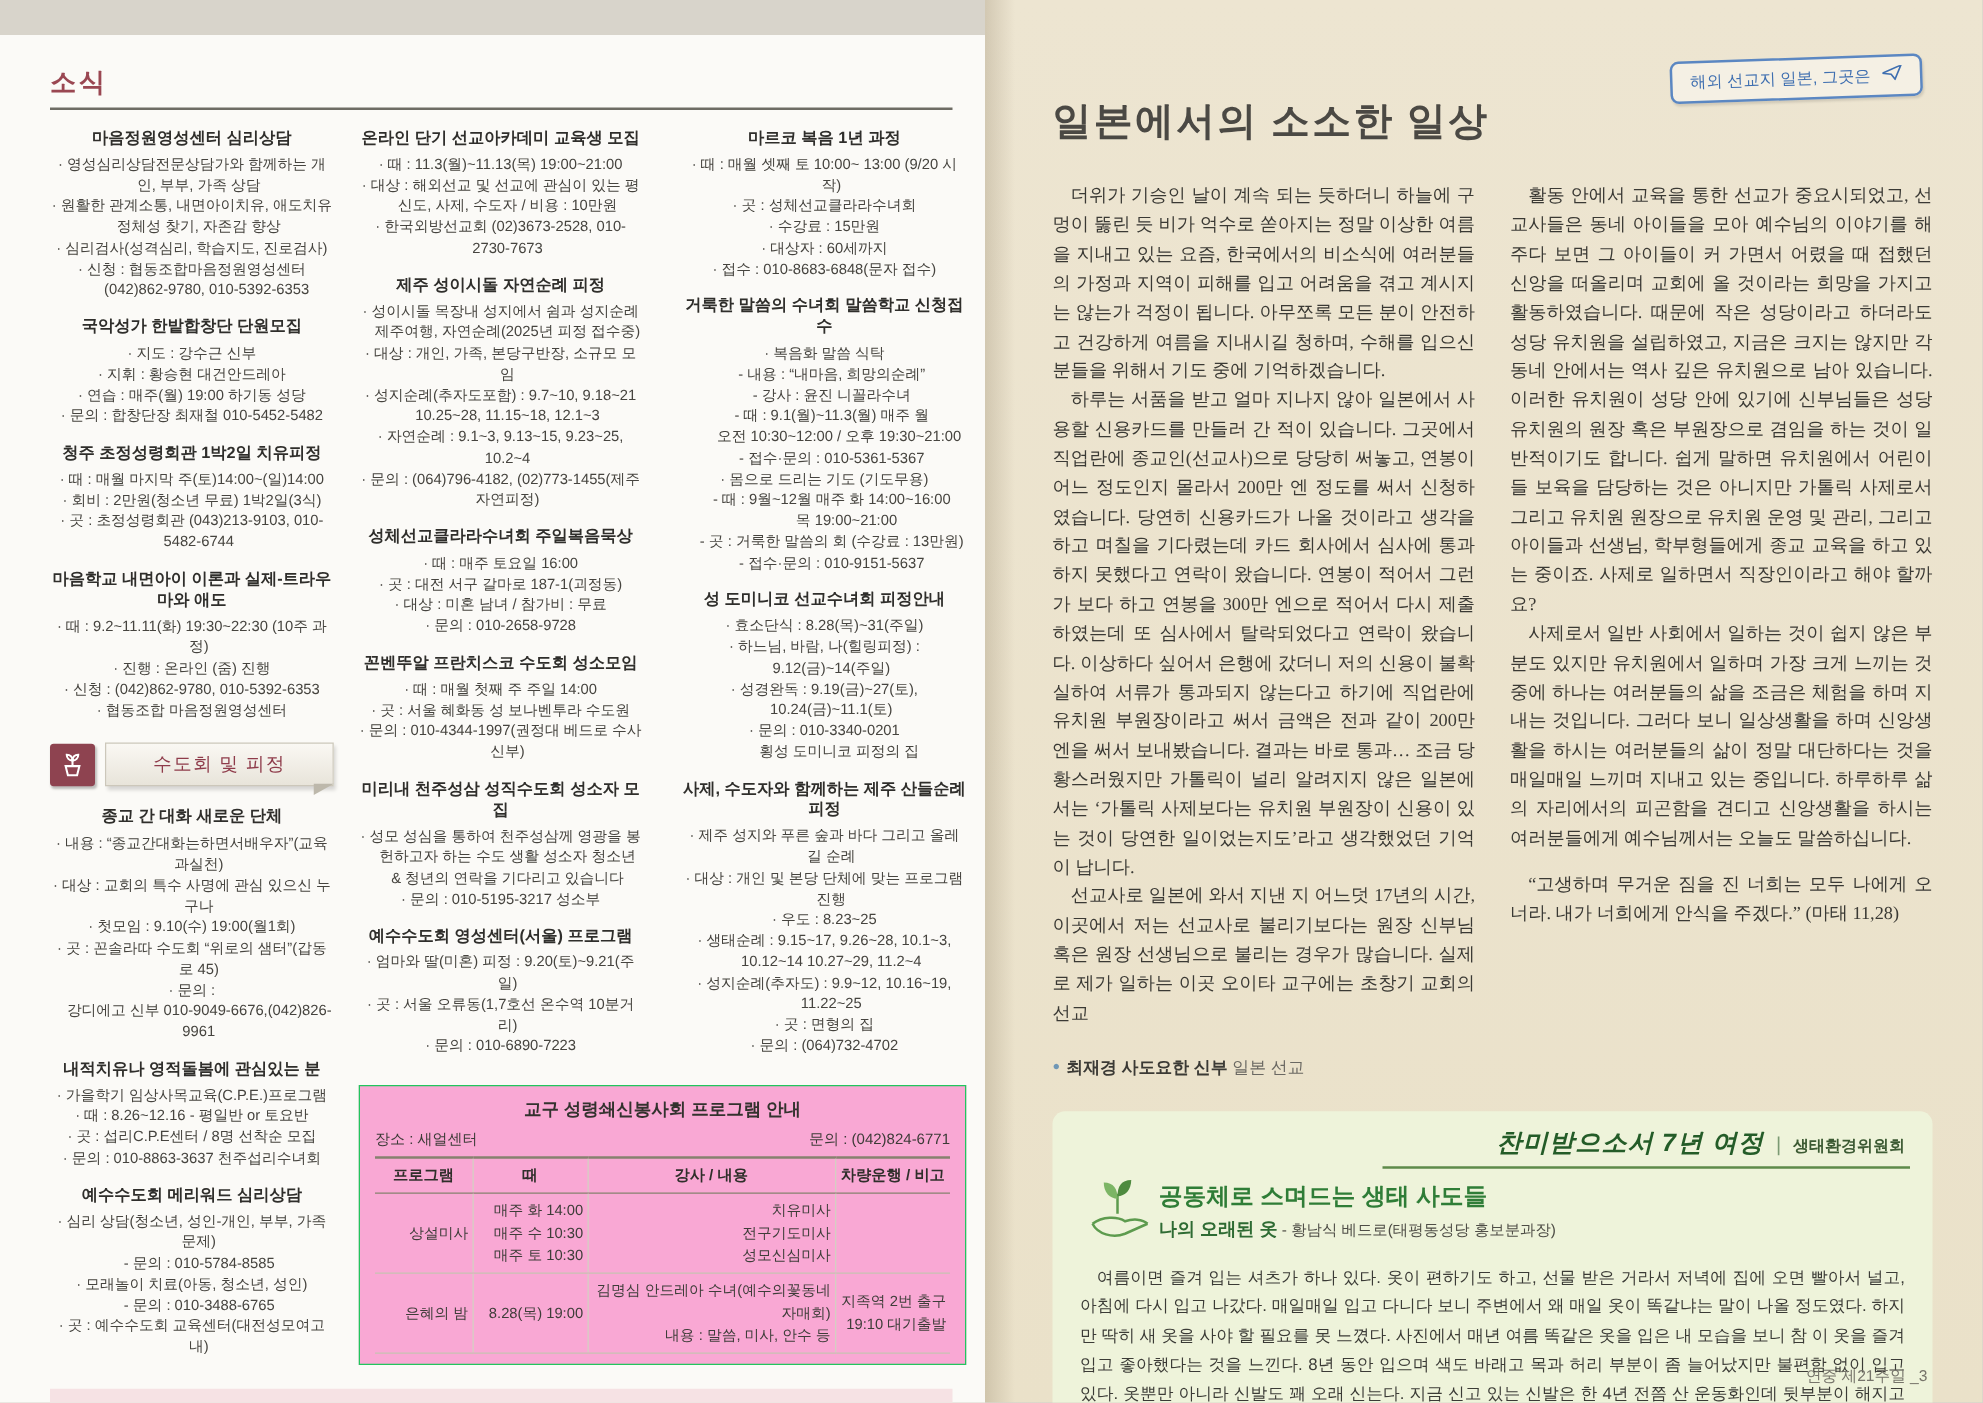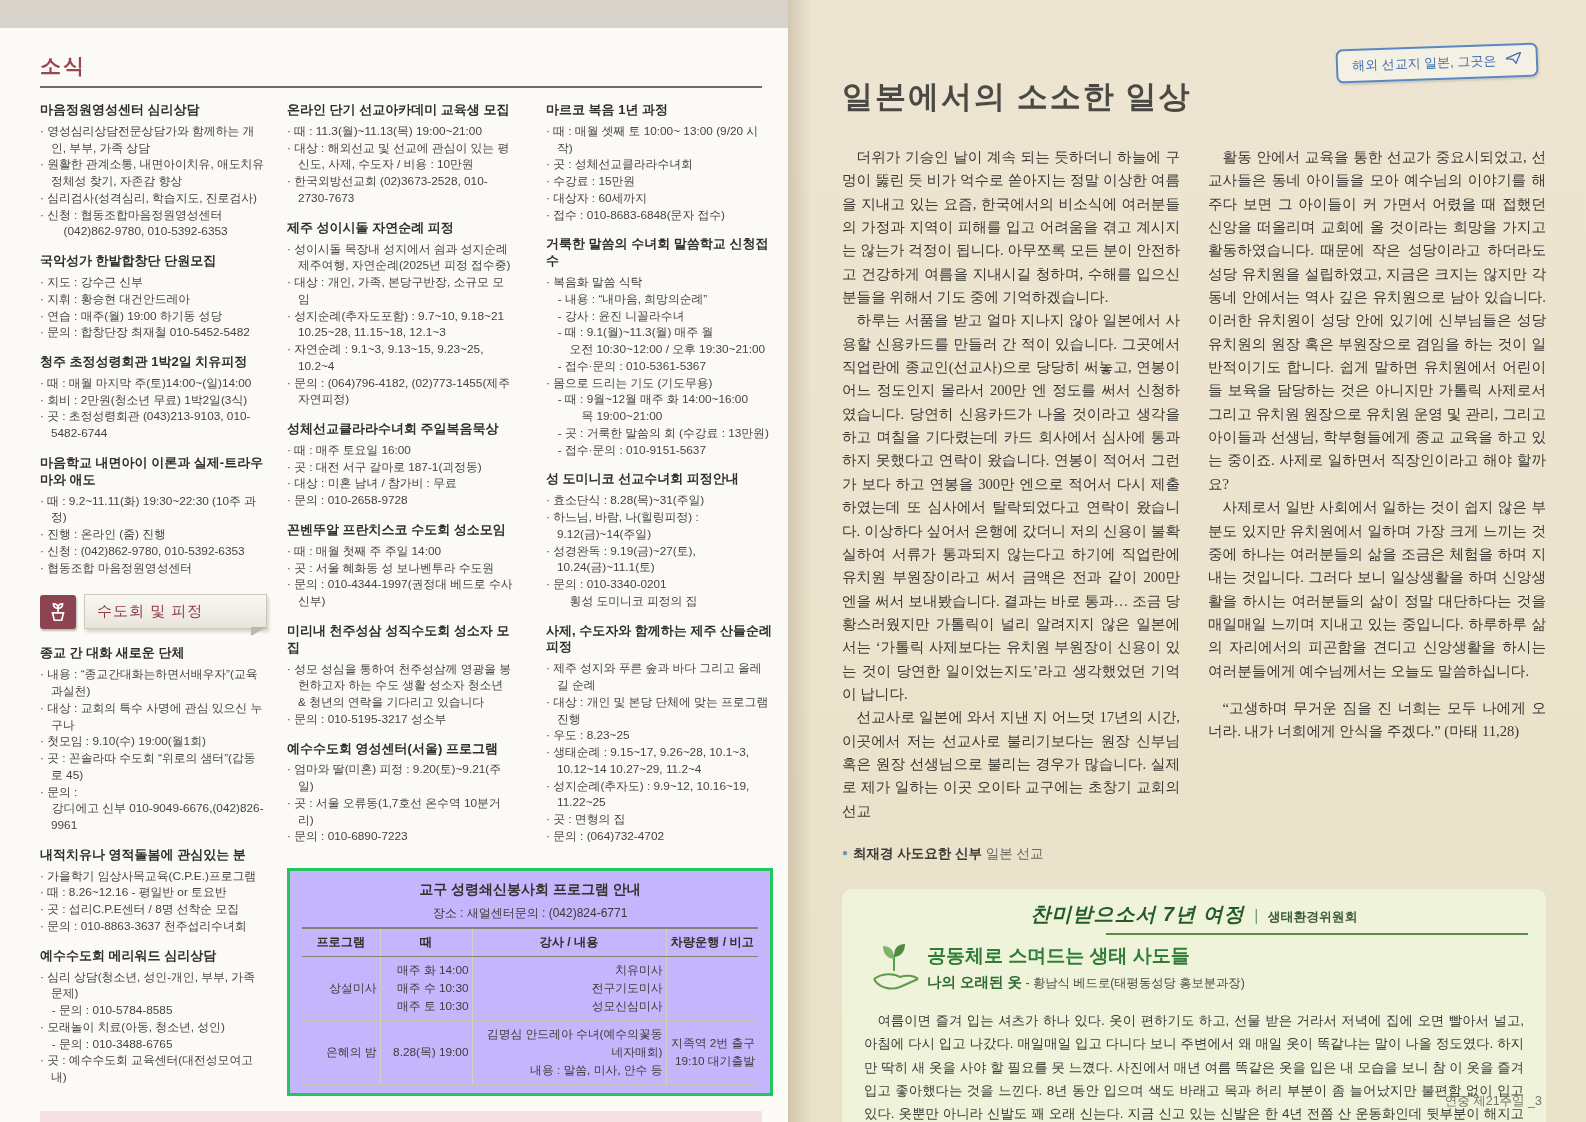--- a/index.html
+++ b/index.html
@@ -6,42 +6,42 @@
   html,body { width:1586px; height:1122px; overflow:hidden; }
   body { font-family:"Liberation Sans", sans-serif; background:#d8d4cb; }
   .spread { display:flex; width:1586px; height:1122px; }
 
   
   .page-left { width:788px; height:1122px; background:#fbfaf7; position:relative;
                padding:24px 26px 34px 40px;margin-top:28px; }
   .news-header { font-size:21px; font-weight:bold; color:#9a4752; letter-spacing:2px;
                  padding-bottom:6px; border-bottom:2px solid #6e6c64; margin-bottom:14px; }
   .news-area { display:flex; gap:20px; }
-  .ncol { width:227px; flex:none; }
+  .ncol { width:227px; flex:none;text-align:center; }
   .ncol23 { flex:1; display:flex; flex-direction:column; }
   .ncol23-row { display:flex; gap:32px; min-height:548px; }
   .nitem { margin-bottom:13px; }
   .nitem h3 { font-size:13px; font-weight:bold; color:#2f2e2b; margin-bottom:4px; line-height:1.3; }
   .ln { font-size:11.8px; color:#46443f; line-height:1.42; padding-left:11px; text-indent:-11px; }
 
   .order-badge { display:flex; align-items:center; gap:8px; margin:18px 0 16px; }
   .badge-icon { width:36px; height:34px; background:#8e4350; border-radius:3px;
                 display:flex; align-items:center; justify-content:center; flex:none;
                 box-shadow:1px 2px 2px rgba(0,0,0,.25); }
   .badge-ribbon { flex:1; background:linear-gradient(180deg,#faf8f3,#e8e4da);
                   border:1px solid #ccc7ba; padding:7px 12px; font-weight:normal;
                   color:#8e3b4a; font-size:15px; letter-spacing:1px; position:relative;
                   box-shadow:2px 3px 3px rgba(0,0,0,.15); }
   .badge-ribbon::after { content:""; position:absolute; right:-1px; bottom:-8px;
                   border-style:solid; border-width:0 0 9px 16px;
                   border-color:transparent transparent transparent #bdb8ab; }
 
-  .tbl-box { border:3px solid #22c55e; margin-top:10px; padding:10px 12px 8px; background:#c4b5fd; }
+  .tbl-box { border:1px solid #22c55e; margin-top:10px; padding:10px 12px 8px; background:#f9a8d4; }
   .tbl-title { text-align:center; font-size:14px; font-weight:bold; color:#33322e; margin-bottom:6px; }
-  .tbl-meta { display:flex; justify-content:center; font-size:12px; color:#3c3b37; margin-bottom:5px; }
+  .tbl-meta { display:flex; justify-content:space-between; font-size:12px; color:#3c3b37; margin-bottom:5px; }
   table.ptable { width:100%; border-collapse:collapse; font-size:11.8px; color:#3e3d39; }
   .ptable th { border-top:2px solid #87816f; border-bottom:1px solid #87816f;
                padding:5px 2px; font-size:12.2px; color:#2f2e2a; }
   .ptable td { border-bottom:1px solid #c7c1b1; padding:5px 3px; text-align:right; vertical-align:middle; line-height:1.5; }
   .ptable td + td, .ptable th + th { border-left:1px solid #d4cfc1; }
   .c-prog { width:78px; } .c-time { width:92px; } .c-note { width:92px; }
 
   .donation { margin-top:12px; background:#f6e2e4; display:flex; align-items:center;
               padding:8px 16px; gap:13px; min-height:62px; }
   .don-campaign { text-align:center; font-size:12.8px; color:#3c3b37; line-height:1.45; }
@@ -69,21 +69,21 @@
              font-size:14.6px; color:#3a3934; line-height:1.6; text-align:justify; }
   .art-col { width:338px; flex:none; }
   .art-p { text-indent:1em; }
   .art-p.quote { margin-top:14px; }
   .byline { text-align:left; margin:22px 8px 0 0; font-size:13.5px; color:#6a6862; }
   .byline .dot { color:#6f97b5; font-size:10px; vertical-align:2px; margin-right:5px; }
   .byline b { color:#3b3a35; }
 
   .eco-box { margin-top:26px; background:#eef3da; border-radius:10px;
              padding:12px 22px 16px; position:relative; }
-  .eco-top { text-align:center; padding-bottom:7px; position:relative; }
+  .eco-top { text-align:right; padding-bottom:7px; position:relative; }
   .eco-top::after { content:""; position:absolute; right:-4px; bottom:0; width:64%;
              height:2px; background:#5e8a4a; }
   .eco-badge-title { font-size:20px; font-weight:800; color:#245c28; letter-spacing:1px;
              font-style:italic; }
   .eco-badge-sep { color:#7b9a73; margin:0 5px; }
   .eco-badge-committee { font-size:12.8px; font-weight:bold; color:#3c5a33; }
   .eco-head { display:flex; align-items:center; gap:1px; margin-top:2px; }
   .eco-icon { flex:none; }
   .eco-title { font-size:19px; font-weight:bold; color:#2f7d37; margin-bottom:4px; }
   .eco-sub b { font-size:14.5px; color:#2e6b33; }

